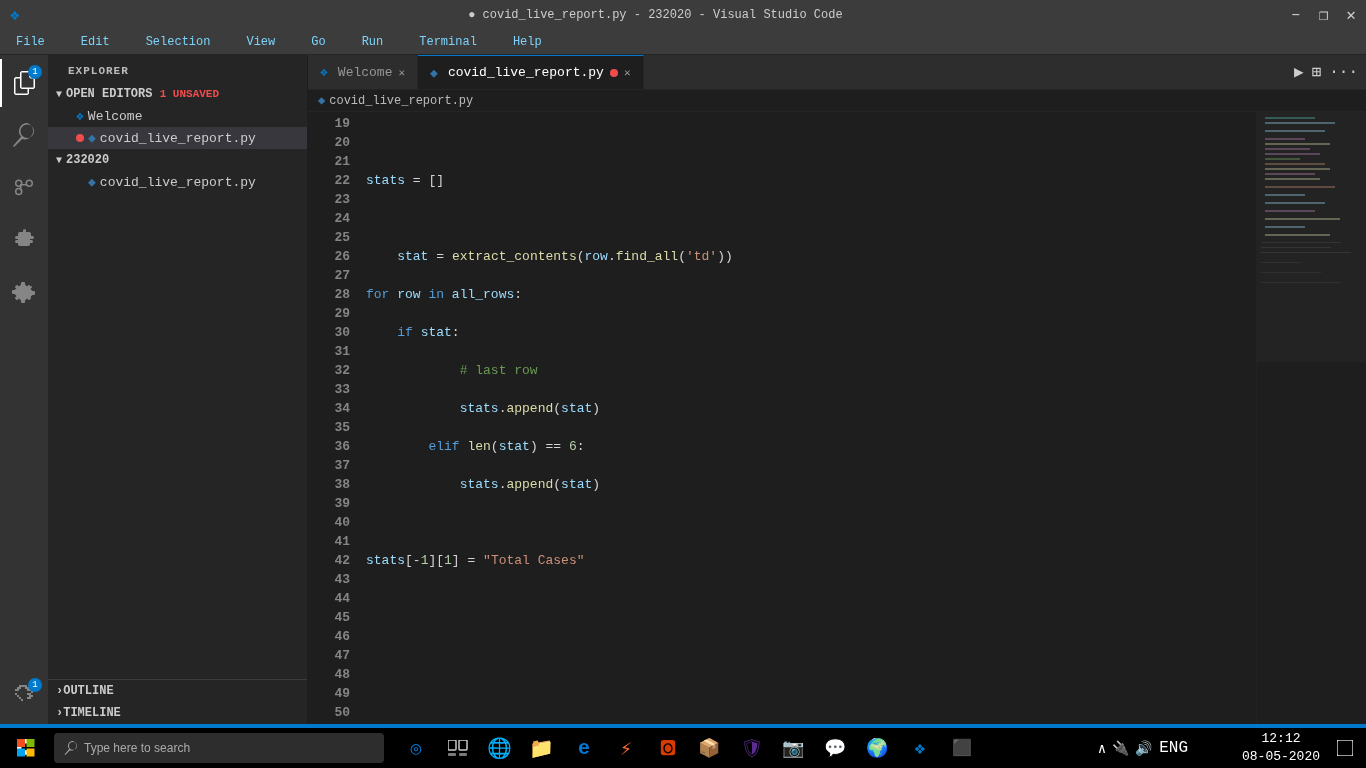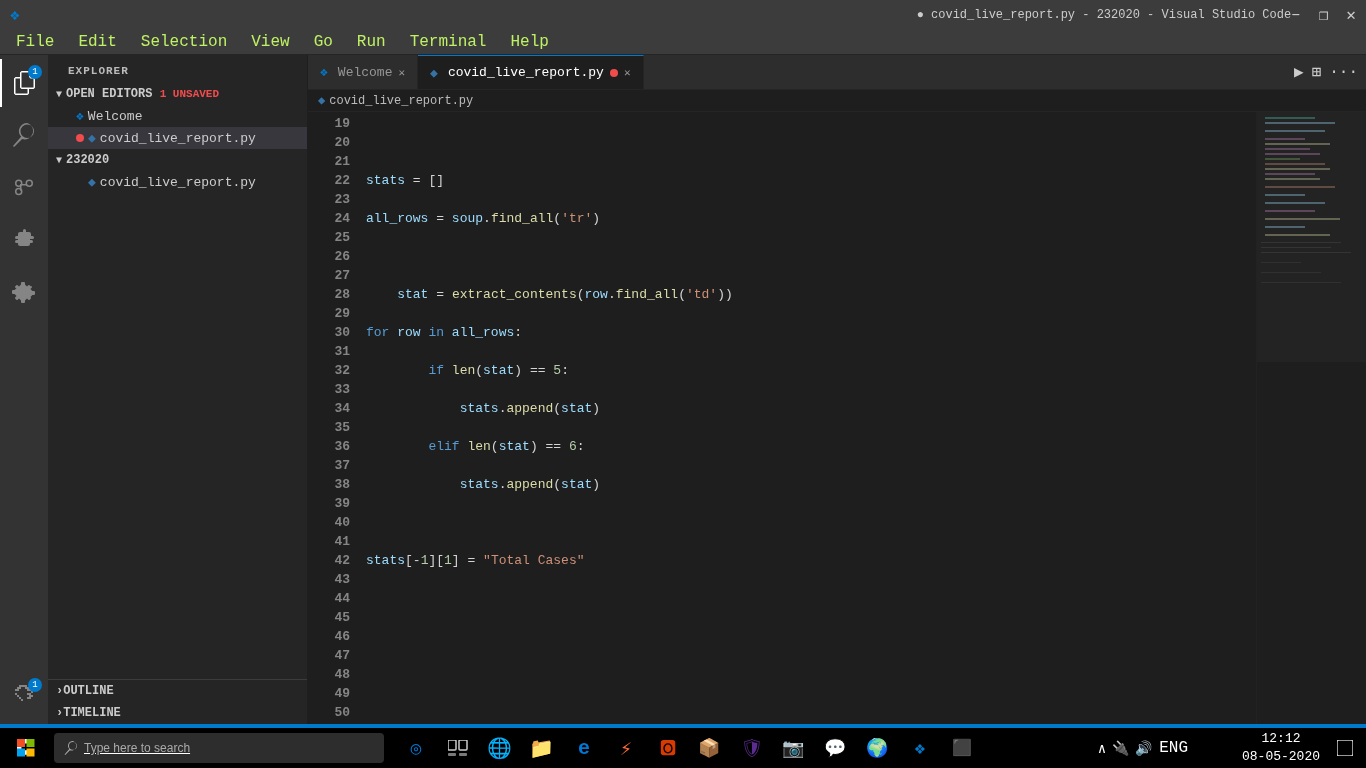--- a/index.html
+++ b/index.html
@@ -11,35 +11,35 @@
       height: 30px;
       display: flex;
       align-items: center;
       justify-content: space-between;
       padding: 0 10px;
       color: #ccc;
       font-size: 12px;
       user-select: none;
     }
     #titlebar .title-left { display: flex; align-items: center; gap: 6px; }
-    #titlebar .title-center { flex: 1; text-align: right; font-size: 12px; color: #ccc; }
+    #titlebar .title-center { flex: 1; text-align: center; font-size: 12px; color: #ccc; }
     #titlebar .title-right { display: flex; gap: 18px; align-items: center; }
     #titlebar .win-btn { cursor: pointer; font-size: 16px; color: #ccc; }
     .vscode-icon { color: #007acc; font-size: 16px; font-weight: bold; }
 
     
     #menubar {
       background: #3c3c3c;
       height: 25px;
       display: flex;
       align-items: center;
       padding: 0 8px;
-      gap: 8px;
-      font-size: 16px;
-      color: #bef264;
+      gap: 20px;
+      font-size: 12px;
+      color: #7dd3fc;
       border-bottom: 1px solid #252526;
     }
     .menu-item { padding: 2px 8px; cursor: pointer; border-radius: 3px; }
 
     
     #main { display: flex; height: calc(768px - 30px - 25px - 22px - 22px); }
 
     
     #activity-bar {
       width: 48px;
@@ -282,21 +282,20 @@
       height: 30px;
       margin: 0 4px;
     }
     #search-bar input {
       background: transparent;
       border: none;
       outline: none;
       color: #fff;
       font-size: 12px;
       width: 270px;
-      text-decoration: underline;
     }
     #search-bar input::placeholder { color: #aaa; }
     .taskbar-apps { display: flex; align-items: center; gap: 2px; margin-left: 4px; }
     .taskbar-app {
       width: 40px;
       height: 40px;
       display: flex;
       align-items: center;
       justify-content: center;
       cursor: pointer;
@@ -482,25 +481,25 @@
         <div>47</div>
         <div>48</div>
         <div>49</div>
         <div>50</div>
         <div>51</div>
       </div>
 
       <div id="code-area">
 <span class="line"> </span>
 <span class="line"><span class="var">stats</span> <span class="op">=</span> <span class="op">[]</span></span>
-<span class="line"><span class="var">all_rows</span> <span class="op">=</span> <span class="var">soup</span><span class="op">.</span><span class="method">find_all</span><span class="op">(</span><span class="string">'tr'</span><span class="op">)</span></span>
 <span class="line"> </span>
 <span class="line">    <span class="var">stat</span> <span class="op">=</span> <span class="method">extract_contents</span><span class="op">(</span><span class="var">row</span><span class="op">.</span><span class="method">find_all</span><span class="op">(</span><span class="string">'td'</span><span class="op">))</span></span>
 <span class="line"><span class="kw2">for</span> <span class="var">row</span> <span class="kw2">in</span> <span class="var">all_rows</span><span class="op">:</span></span>
-<span class="line">        <span class="kw2">if</span> <span class="builtin">len</span><span class="op">(</span><span class="var">stat</span><span class="op">)</span> <span class="op">==</span> <span class="number">5</span><span class="op">:</span></span>
+<span class="line">    <span class="kw2">if</span> <span class="var">stat</span><span class="op">:</span></span>
+<span class="line">            <span class="comment"># last row</span></span>
 <span class="line">            <span class="var">stats</span><span class="op">.</span><span class="method">append</span><span class="op">(</span><span class="var">stat</span><span class="op">)</span></span>
 <span class="line">        <span class="kw2">elif</span> <span class="builtin">len</span><span class="op">(</span><span class="var">stat</span><span class="op">)</span> <span class="op">==</span> <span class="number">6</span><span class="op">:</span></span>
 <span class="line">            <span class="var">stats</span><span class="op">.</span><span class="method">append</span><span class="op">(</span><span class="var">stat</span><span class="op">)</span></span>
 <span class="line"> </span>
 <span class="line"><span class="var">stats</span><span class="op">[-</span><span class="number">1</span><span class="op">][</span><span class="number">1</span><span class="op">]</span> <span class="op">=</span> <span class="string">"Total Cases"</span></span>
 <span class="line"> </span>
 
 
 
 

